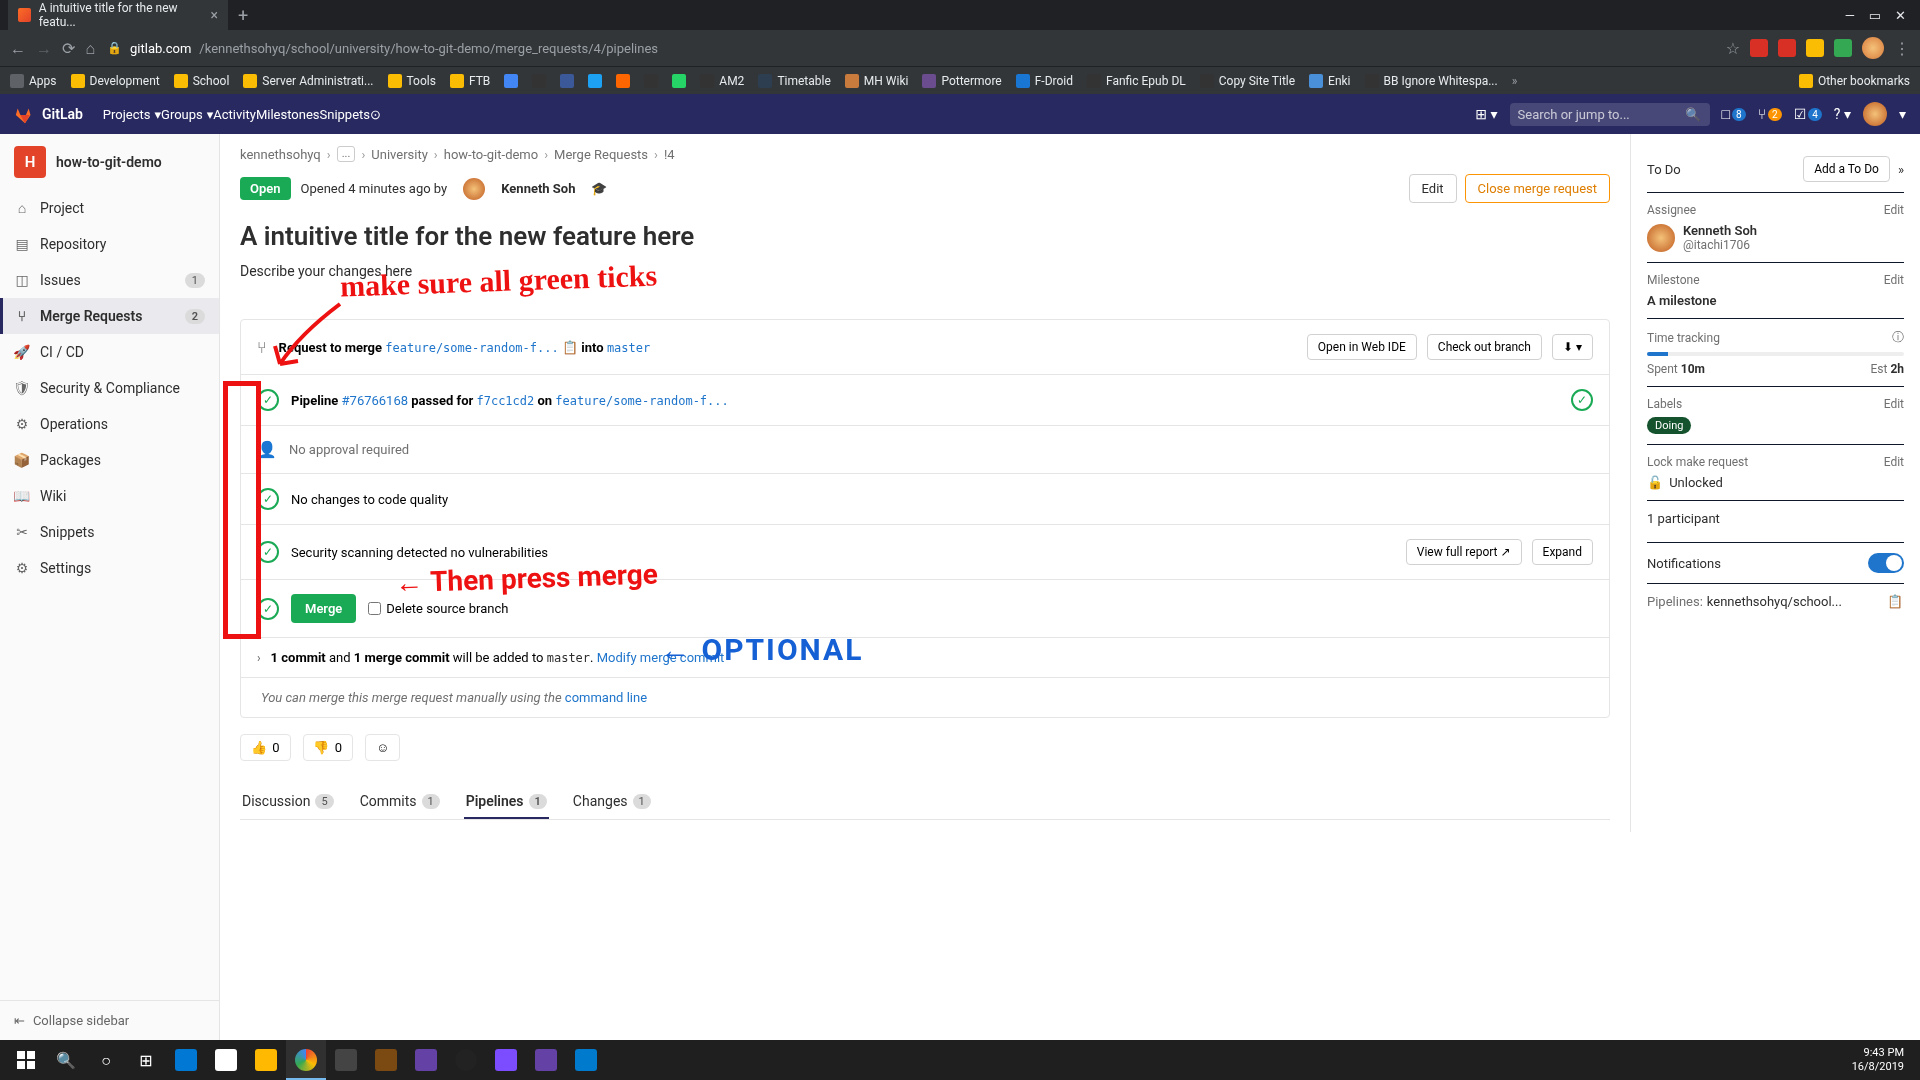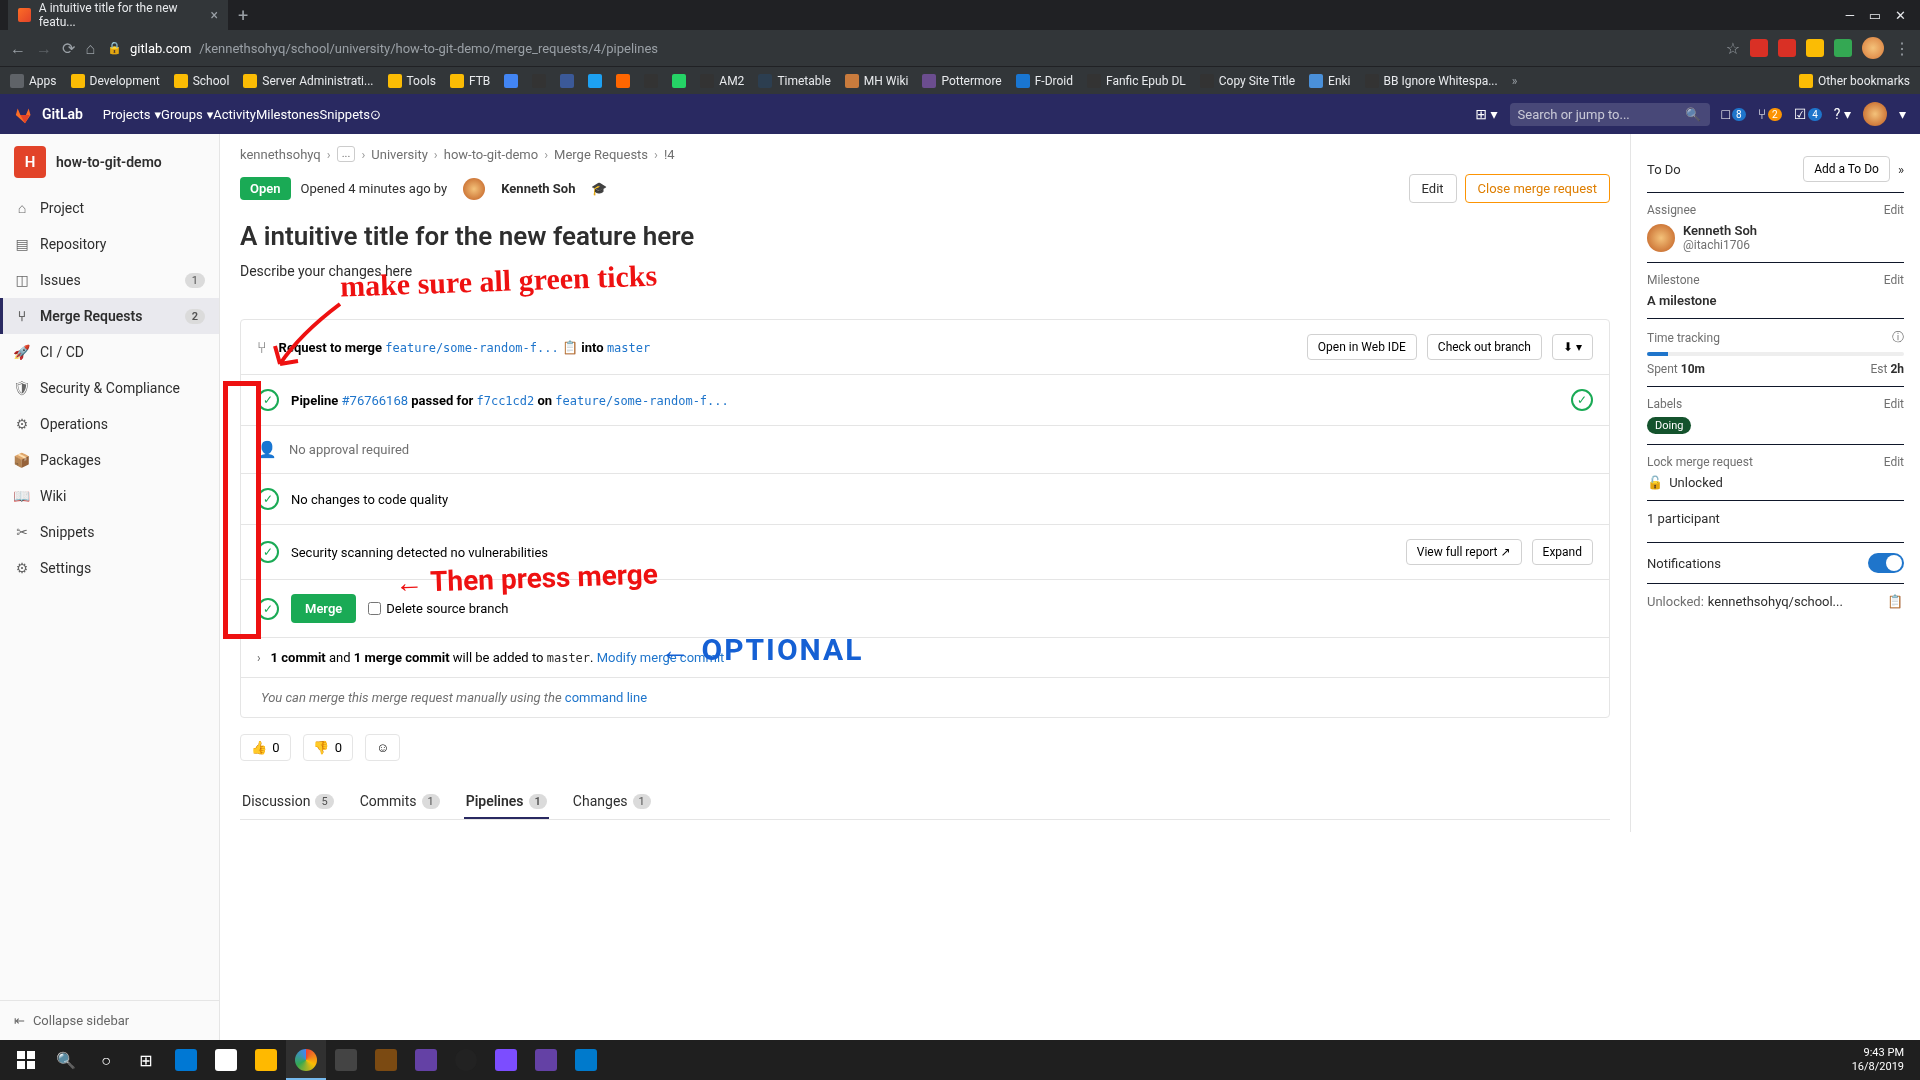--- a/index.html
+++ b/index.html
@@ -526,38 +526,38 @@
         </div>
         <div class="det-row">
           <div class="det-head">
               <span>Labels</span>
               <span class="det-edit">Edit</span>
             </div>
           <span class="label-chip">Doing</span>
         </div>
         <div class="det-row">
           <div class="det-head">
-              <span>Lock merge request</span>
+              <span>Lock make request</span>
               <span class="det-edit">Edit</span>
             </div>
           <div style="display:flex;align-items:center;gap:6px;">
               <span>🔓</span>
               <span>Unlocked</span>
             </div>
         </div>
         <div class="det-row">
           <div style="margin-bottom:6px">1 participant</div>
           <span class="det-avatar" style="width:24px;height:24px"></span>
         </div>
         <div class="det-row" style="display:flex;align-items:center;justify-content:space-between">
           <span>Notifications</span>
           <span class="toggle"></span>
         </div>
         <div class="det-row" style="display:flex;align-items:center;gap:4px;border:none">
-          <span style="color:#707070">Unlocked:</span>
+          <span style="color:#707070">Pipelines:</span>
           <span>kennethsohyq/school...</span>
           <span style="margin-left:auto">📋</span>
         </div>
       </div>
     </div>
 
     <div class="red-box" style="left:3px;top:247px;width:38px;height:258px;"></div>
     <div class="annot red" style="left:120px;top:130px;font-size:30px;transform:rotate(-2deg)">make sure all green ticks</div>
     <svg style="position:absolute;left:40px;top:160px;pointer-events:none" width="100" height="100">
         <path d="M80 10 Q 40 40 20 70 M20 70 l-5 -18 M20 70 l18 -3" stroke="#e11" stroke-width="4" fill="none"></path>

